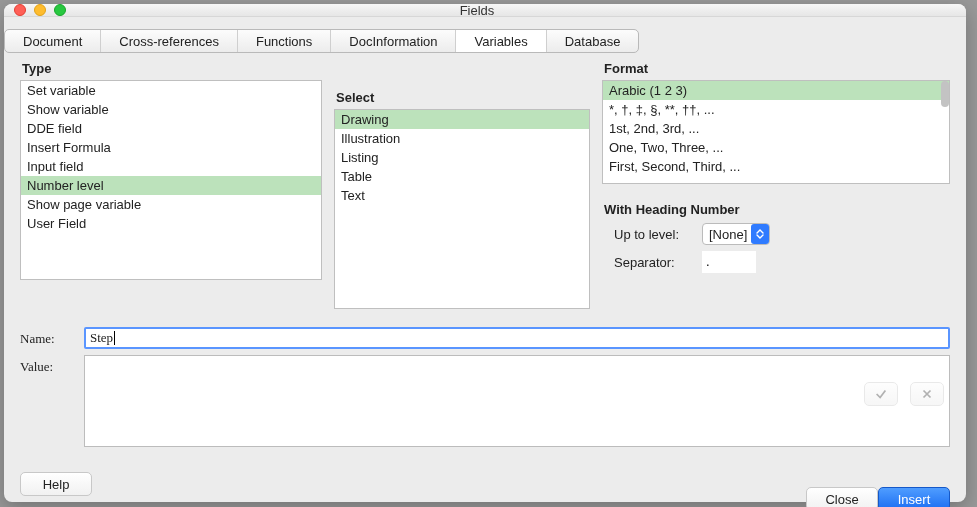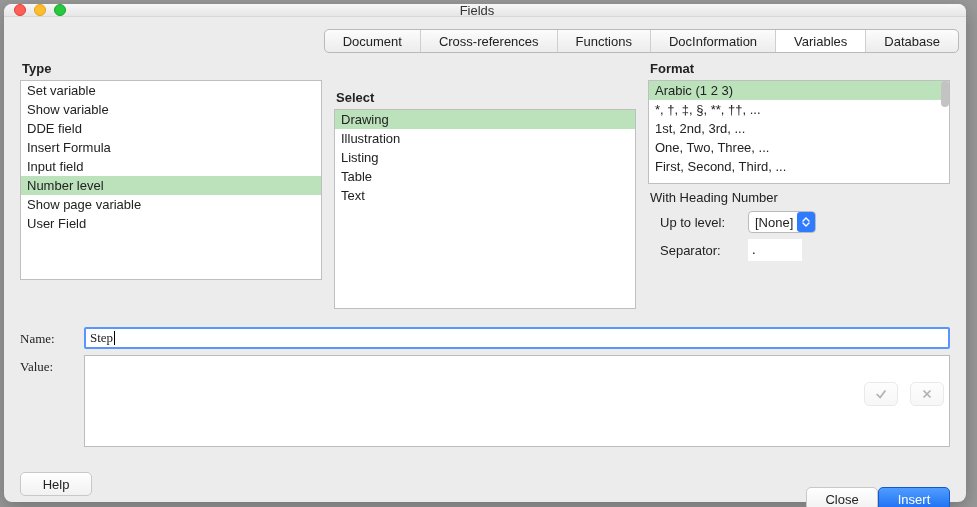--- a/index.html
+++ b/index.html
@@ -17,51 +17,51 @@
     border-radius:8px 8px 0 0;
     position:relative;
   }
   .traffic { display:flex; gap:8px; }
   .dot { width:12px; height:12px; border-radius:50%; }
   .dot.red { background:#ff5f57; border:1px solid #e33e32; }
   .dot.yellow { background:#febc2e; border:1px solid #e1a116; }
   .dot.green { background:#28c840; border:1px solid #17a62a; }
   .title { position:absolute; left:0; right:16px; text-align:center; font-size:13px; color:#333; pointer-events:none; }
 
-  .tabbar { display:flex; justify-content:flex-end; padding:12px 7px 8px; }
+  .tabbar { display:flex; justify-content:flex-start; padding:12px 0 8px; }
   .tabs { display:flex; border:1px solid #b9b9b9; border-radius:5px; overflow:hidden; background:linear-gradient(#fcfcfc,#ececec); height:24px; }
   .tab { padding:0 18px; display:flex; align-items:center; font-size:13px; border-right:1px solid #cfcfcf; cursor:default; }
   .tab:last-child { border-right:none; }
   .tab.active { background:#fff; box-shadow:inset 0 0 0 1px #fff; }
 
   .body { display:flex; flex-direction:column; padding:0 16px; flex:1; }
 
   .columns { display:flex; gap:12px; }
   .col { display:flex; flex-direction:column; }
   .col.type { width:302px; }
-  .col.select { width:302px;margin-top:29px; }
+  .col.select { width:256px;margin-top:29px; }
   .col.format { flex:1; }
   .col-label { font-weight:600; font-size:13px; margin:0 0 4px 2px; }
 
   .listbox {
     background:#fff; border:1px solid #bfbfbf; height:200px; overflow:hidden;
     font-size:13px; line-height:19px;
   }
   .listbox .item { padding:0 6px; white-space:nowrap; }
   .listbox .item.selected { background:#bce2bb; }
 
   .format-listbox-wrap { position:relative; }
   .scroll-indicator {
     position:absolute; right:1px; top:1px; width:8px; height:26px;
     background:#c3c3c3; border-radius:4px;
   }
   .format-short { height:104px; }
 
   .with-heading { margin-top:6px; }
-  .wh-title { font-weight:400; margin:0 0 6px 2px; }
+  .wh-title { font-weight:700; margin:12px 0 6px 2px; }
   .wh-row { display:flex; align-items:center; margin:6px 0 6px 12px; gap:8px; }
   .wh-row label { width:80px; }
   .combo {
     display:inline-flex; align-items:center; background:#fff; border:1px solid #bbb;
     border-radius:4px; height:22px; padding:0 0 0 6px; font-size:13px;
   }
   .combo .arrow {
     width:18px; height:20px; margin-left:4px; background:#2f7bff; border-radius:3px;
     display:flex; align-items:center; justify-content:center;
   }

